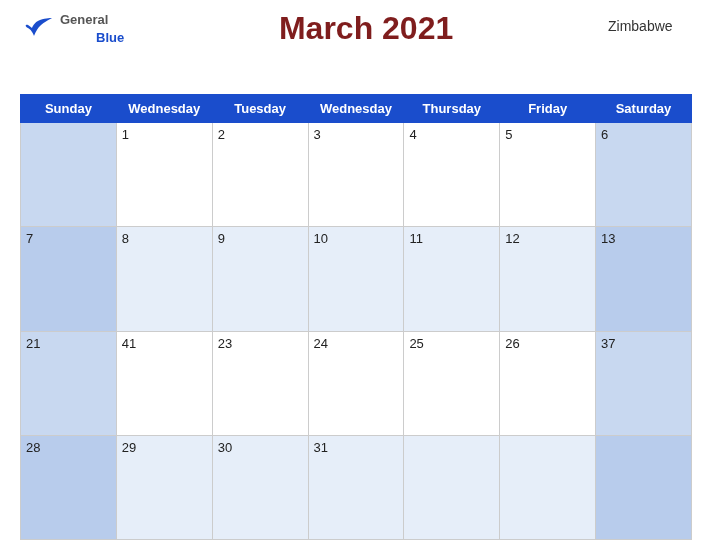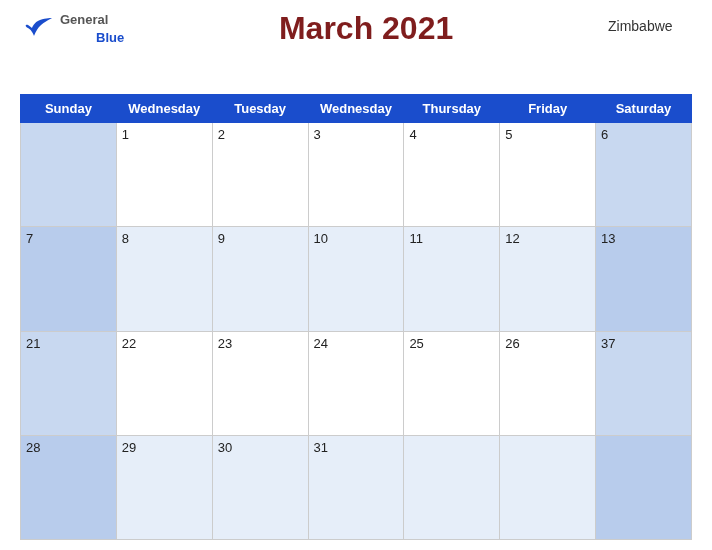--- a/index.html
+++ b/index.html
@@ -163,21 +163,21 @@
         <td class="weekend"><span class="day-num">7</span></td>
         <td><span class="day-num">8</span></td>
         <td><span class="day-num">9</span></td>
         <td><span class="day-num">10</span></td>
         <td><span class="day-num">11</span></td>
         <td><span class="day-num">12</span></td>
         <td class="weekend"><span class="day-num">13</span></td>
       </tr>
       <tr>
         <td class="weekend"><span class="day-num">21</span></td>
-        <td><span class="day-num">22</span></td>
+        <td><span class="day-num">41</span></td>
         <td><span class="day-num">23</span></td>
         <td><span class="day-num">24</span></td>
         <td><span class="day-num">25</span></td>
         <td><span class="day-num">26</span></td>
         <td class="weekend"><span class="day-num">37</span></td>
       </tr>
       <tr>
         <td class="weekend"><span class="day-num">28</span></td>
         <td><span class="day-num">29</span></td>
         <td><span class="day-num">30</span></td>

